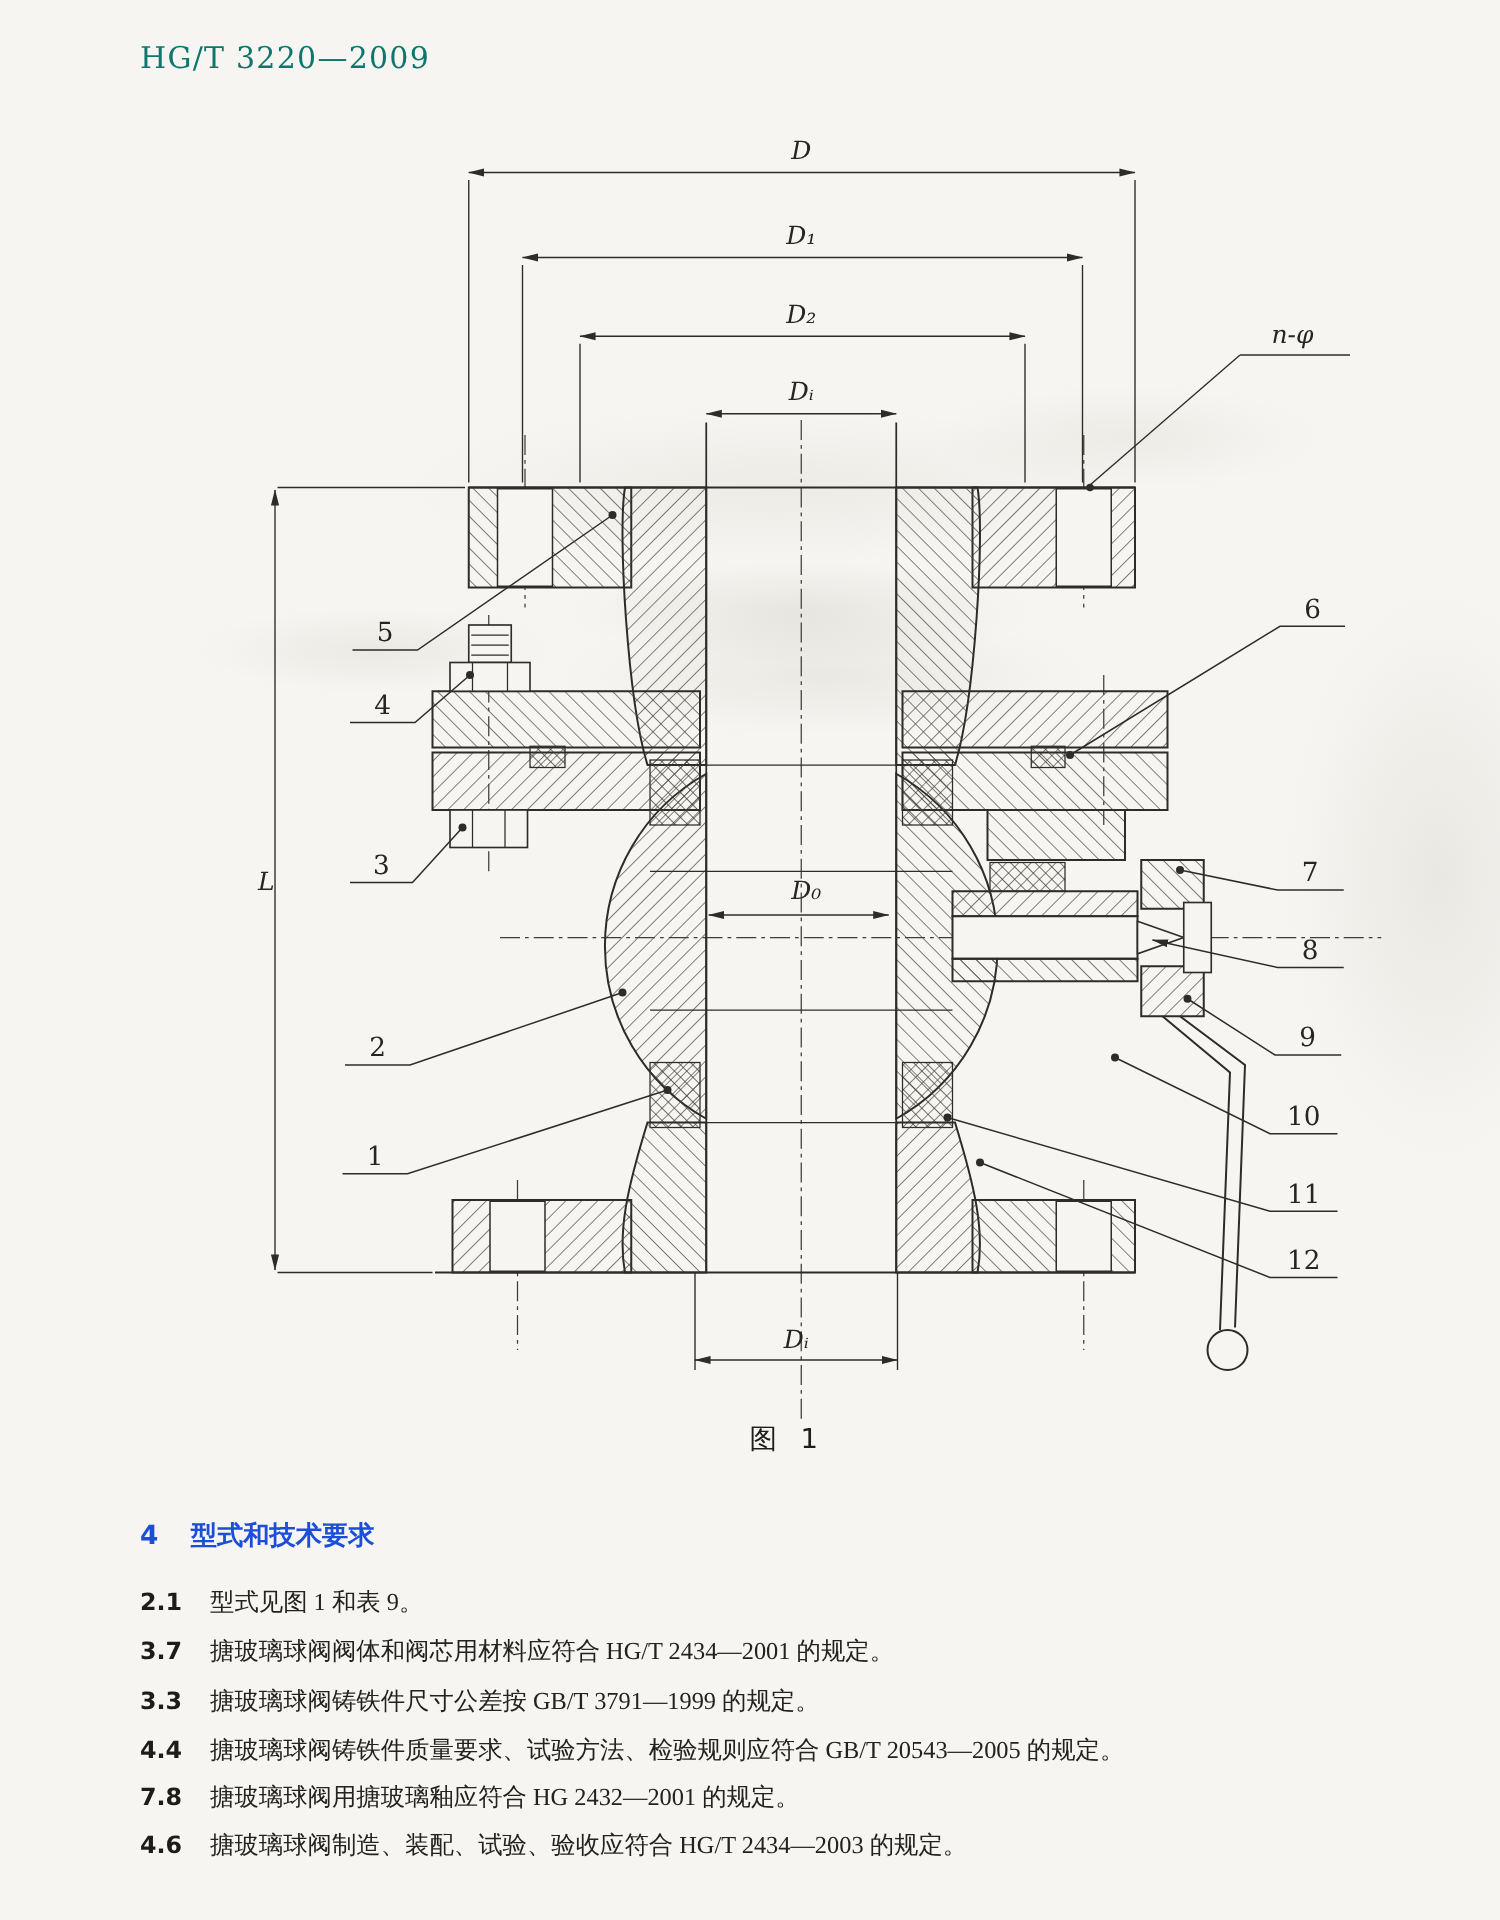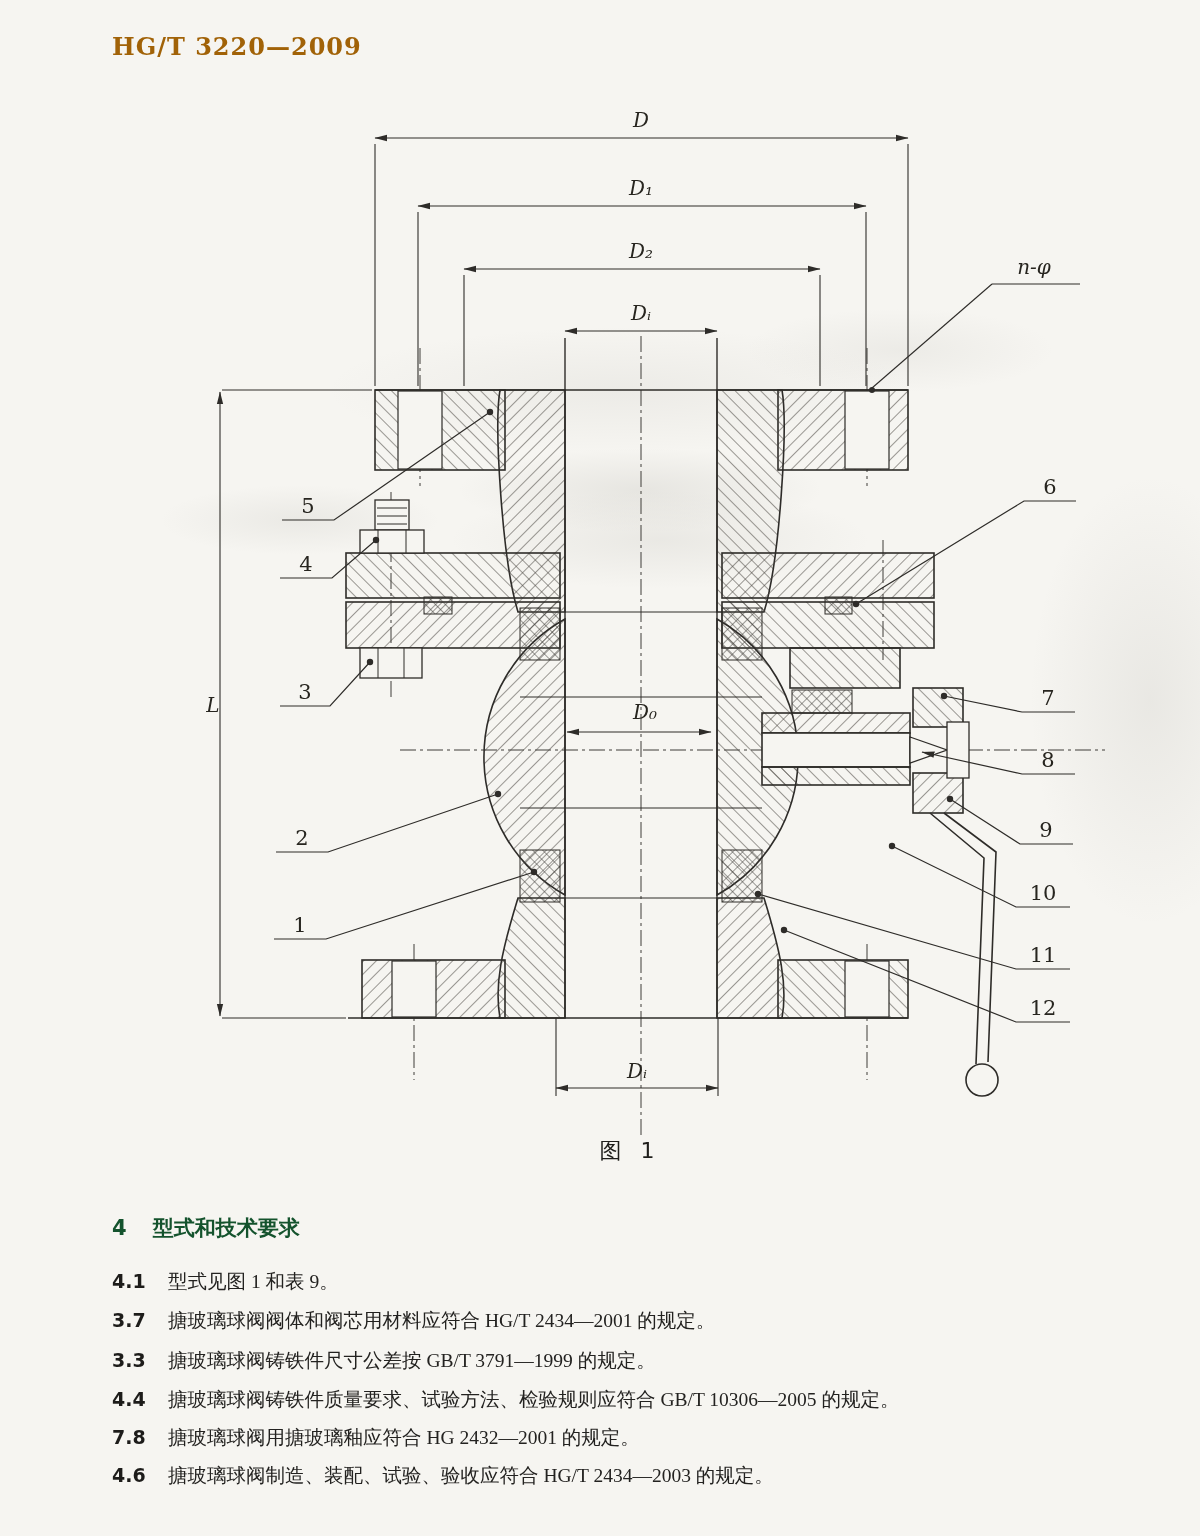--- a/index.html
+++ b/index.html
@@ -16,35 +16,35 @@
       radial-gradient(ellipse 260px 60px at 640px 490px, rgba(150,148,140,.16), transparent 70%),
       radial-gradient(ellipse 300px 70px at 660px 540px, rgba(150,148,140,.13), transparent 70%),
       radial-gradient(ellipse 200px 50px at 300px 520px, rgba(150,148,140,.12), transparent 70%),
       radial-gradient(ellipse 220px 60px at 900px 350px, rgba(150,148,140,.10), transparent 70%),
       radial-gradient(ellipse 420px 90px at 620px 390px, rgba(150,148,140,.10), transparent 70%),
       radial-gradient(ellipse 160px 300px at 1150px 700px, rgba(140,138,130,.12), transparent 75%);
   }
   .doc-code{
     position:absolute;left:112px;top:32px;
     font-family:"DejaVu Serif","Liberation Serif",serif;
-    font-weight:bold;font-size:24px;letter-spacing:1px;color:#a16207;
+    font-weight:normal;font-size:24px;letter-spacing:1px;color:#0f766e;
   }
   .figure-wrap{position:absolute;left:0;top:0;width:1200px;height:1200px;}
   svg text{font-family:"DejaVu Serif","Liberation Serif",serif;fill:#27251f;}
   .dim-label{font-style:italic;font-size:20px;}
   .part-label{font-size:21px;}
   .fig-caption{
     position:absolute;left:0;top:1136px;width:1260px;text-align:center;
     font-size:22px;color:#1f1e1b;letter-spacing:6px;
     font-family:"DejaVu Sans","Liberation Sans",sans-serif;
   }
   .section-heading{
     position:absolute;left:112px;top:1214px;
     font-family:"DejaVu Sans","Liberation Sans",sans-serif;
-    font-weight:bold;font-size:21px;color:#14532d;
+    font-weight:bold;font-size:21px;color:#1d4ed8;
   }
   .section-heading .sec-num{margin-right:26px;}
   .clause{
     position:absolute;left:112px;width:1040px;height:30px;
     font-size:19.5px;color:#232220;white-space:nowrap;
   }
   .clause .cl-num{
     display:inline-block;width:56px;
     font-family:"DejaVu Sans","Liberation Sans",sans-serif;
     font-weight:bold;font-size:19px;color:#1d1c1a;
@@ -237,29 +237,29 @@
 </svg>
 </div>
 
 <div class="fig-caption">图 1</div>
 
 <div class="section-heading">
   <span class="sec-num">4</span><span>型式和技术要求</span>
 </div>
 
 <div class="clause c1">
-  <span class="cl-num">4.1</span><span>型式见图 1 和表 9。</span>
+  <span class="cl-num">2.1</span><span>型式见图 1 和表 9。</span>
 </div>
 <div class="clause c2">
   <span class="cl-num">3.7</span><span>搪玻璃球阀阀体和阀芯用材料应符合 HG/T 2434—2001 的规定。</span>
 </div>
 <div class="clause c3">
   <span class="cl-num">3.3</span><span>搪玻璃球阀铸铁件尺寸公差按 GB/T 3791—1999 的规定。</span>
 </div>
 <div class="clause c4">
-  <span class="cl-num">4.4</span><span>搪玻璃球阀铸铁件质量要求、试验方法、检验规则应符合 GB/T 10306—2005 的规定。</span>
+  <span class="cl-num">4.4</span><span>搪玻璃球阀铸铁件质量要求、试验方法、检验规则应符合 GB/T 20543—2005 的规定。</span>
 </div>
 <div class="clause c5">
   <span class="cl-num">7.8</span><span>搪玻璃球阀用搪玻璃釉应符合 HG 2432—2001 的规定。</span>
 </div>
 <div class="clause c6">
   <span class="cl-num">4.6</span><span>搪玻璃球阀制造、装配、试验、验收应符合 HG/T 2434—2003 的规定。</span>
 </div>
 
 </body></html>

